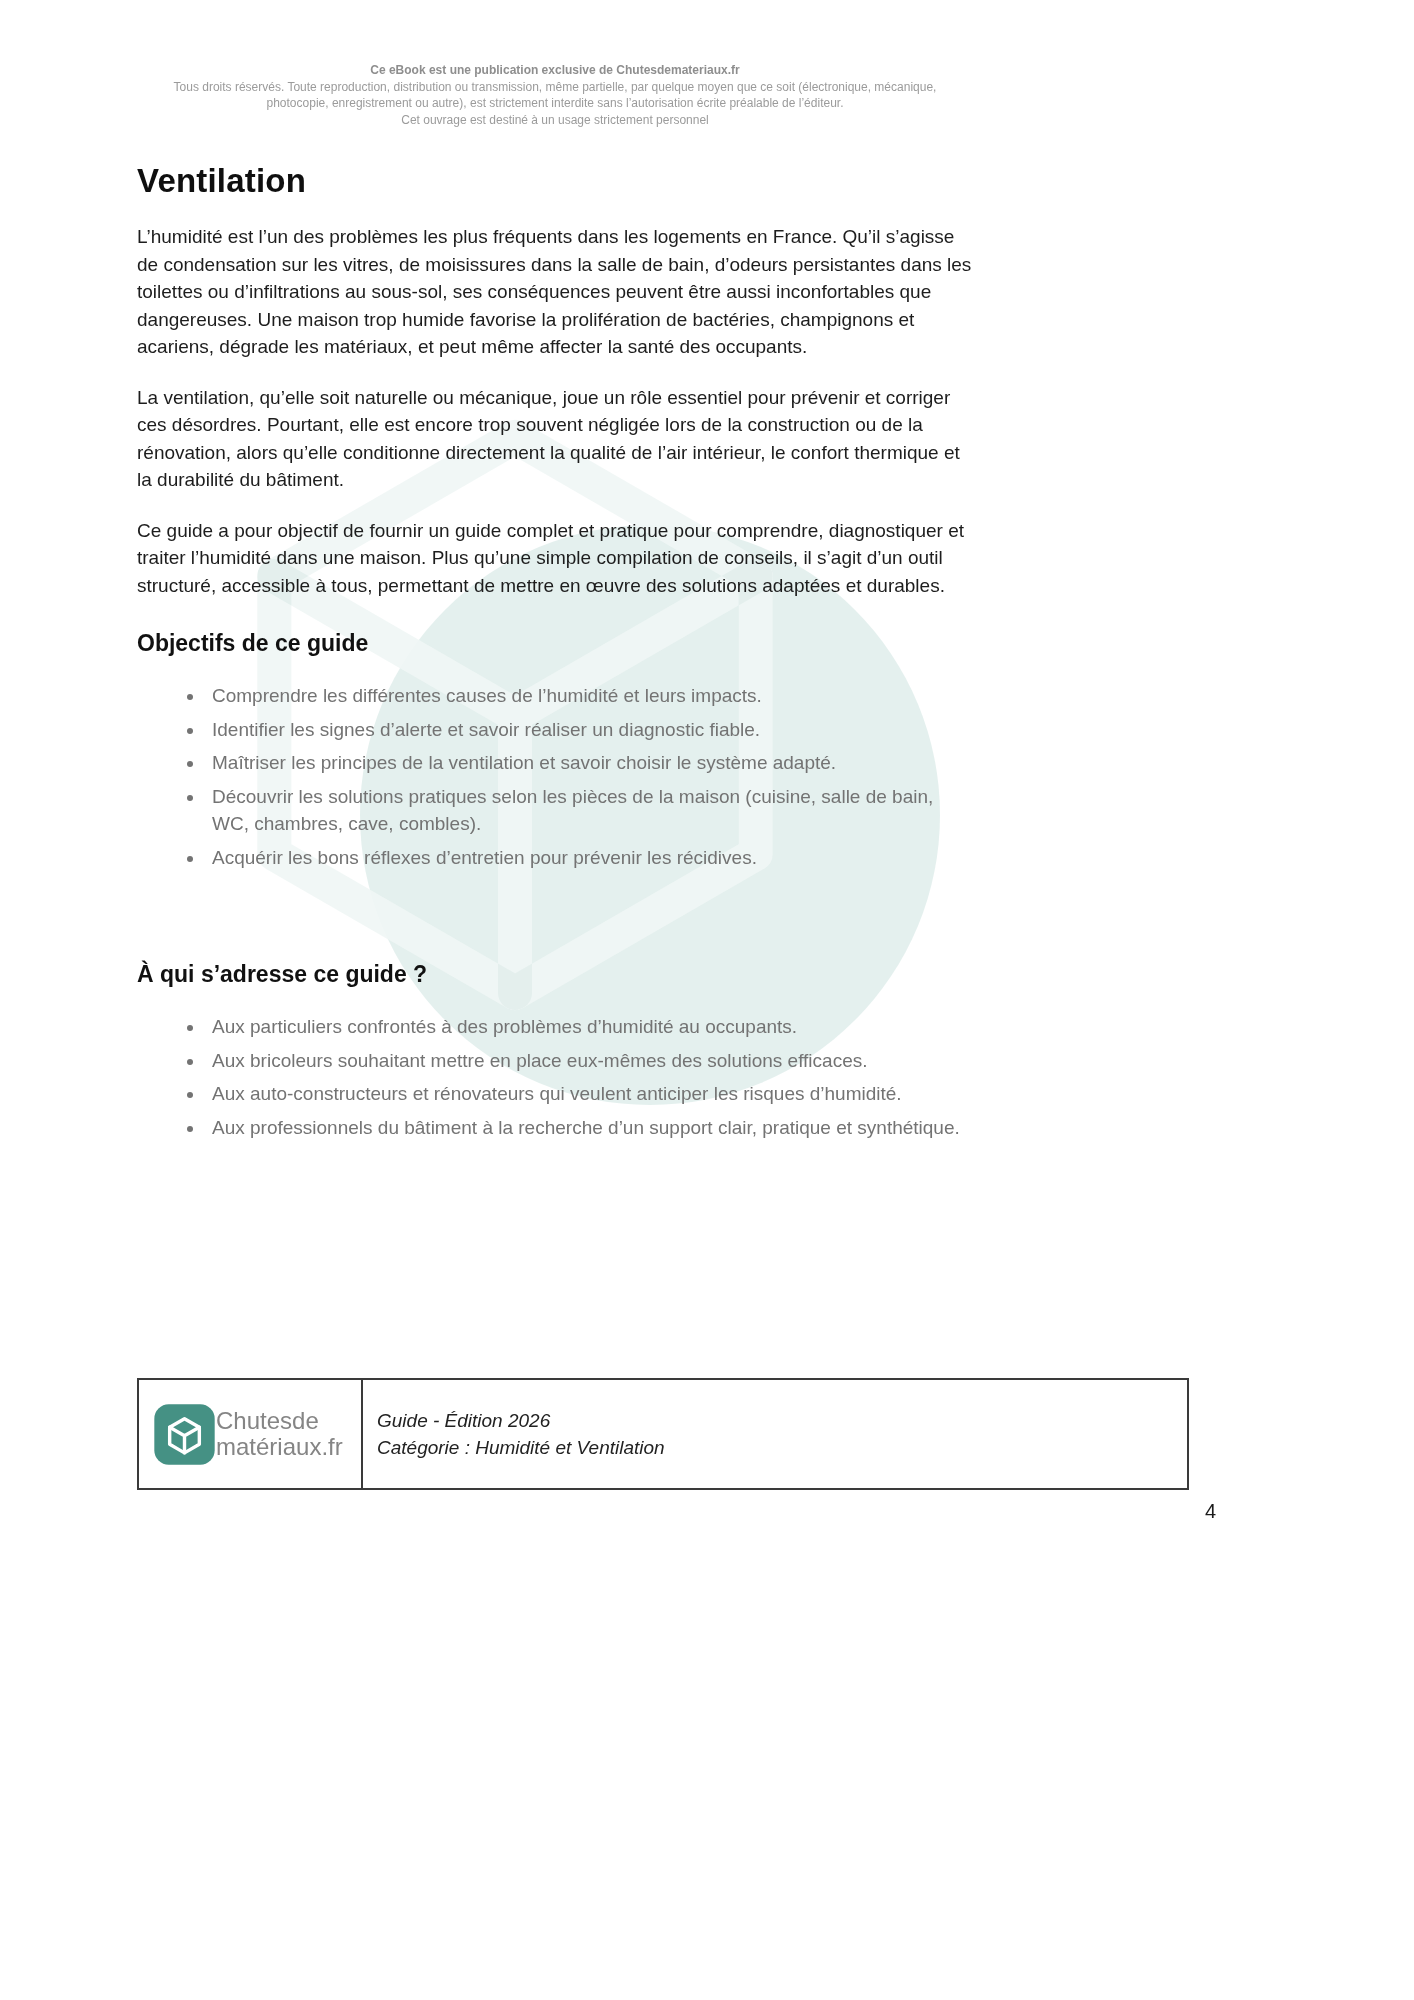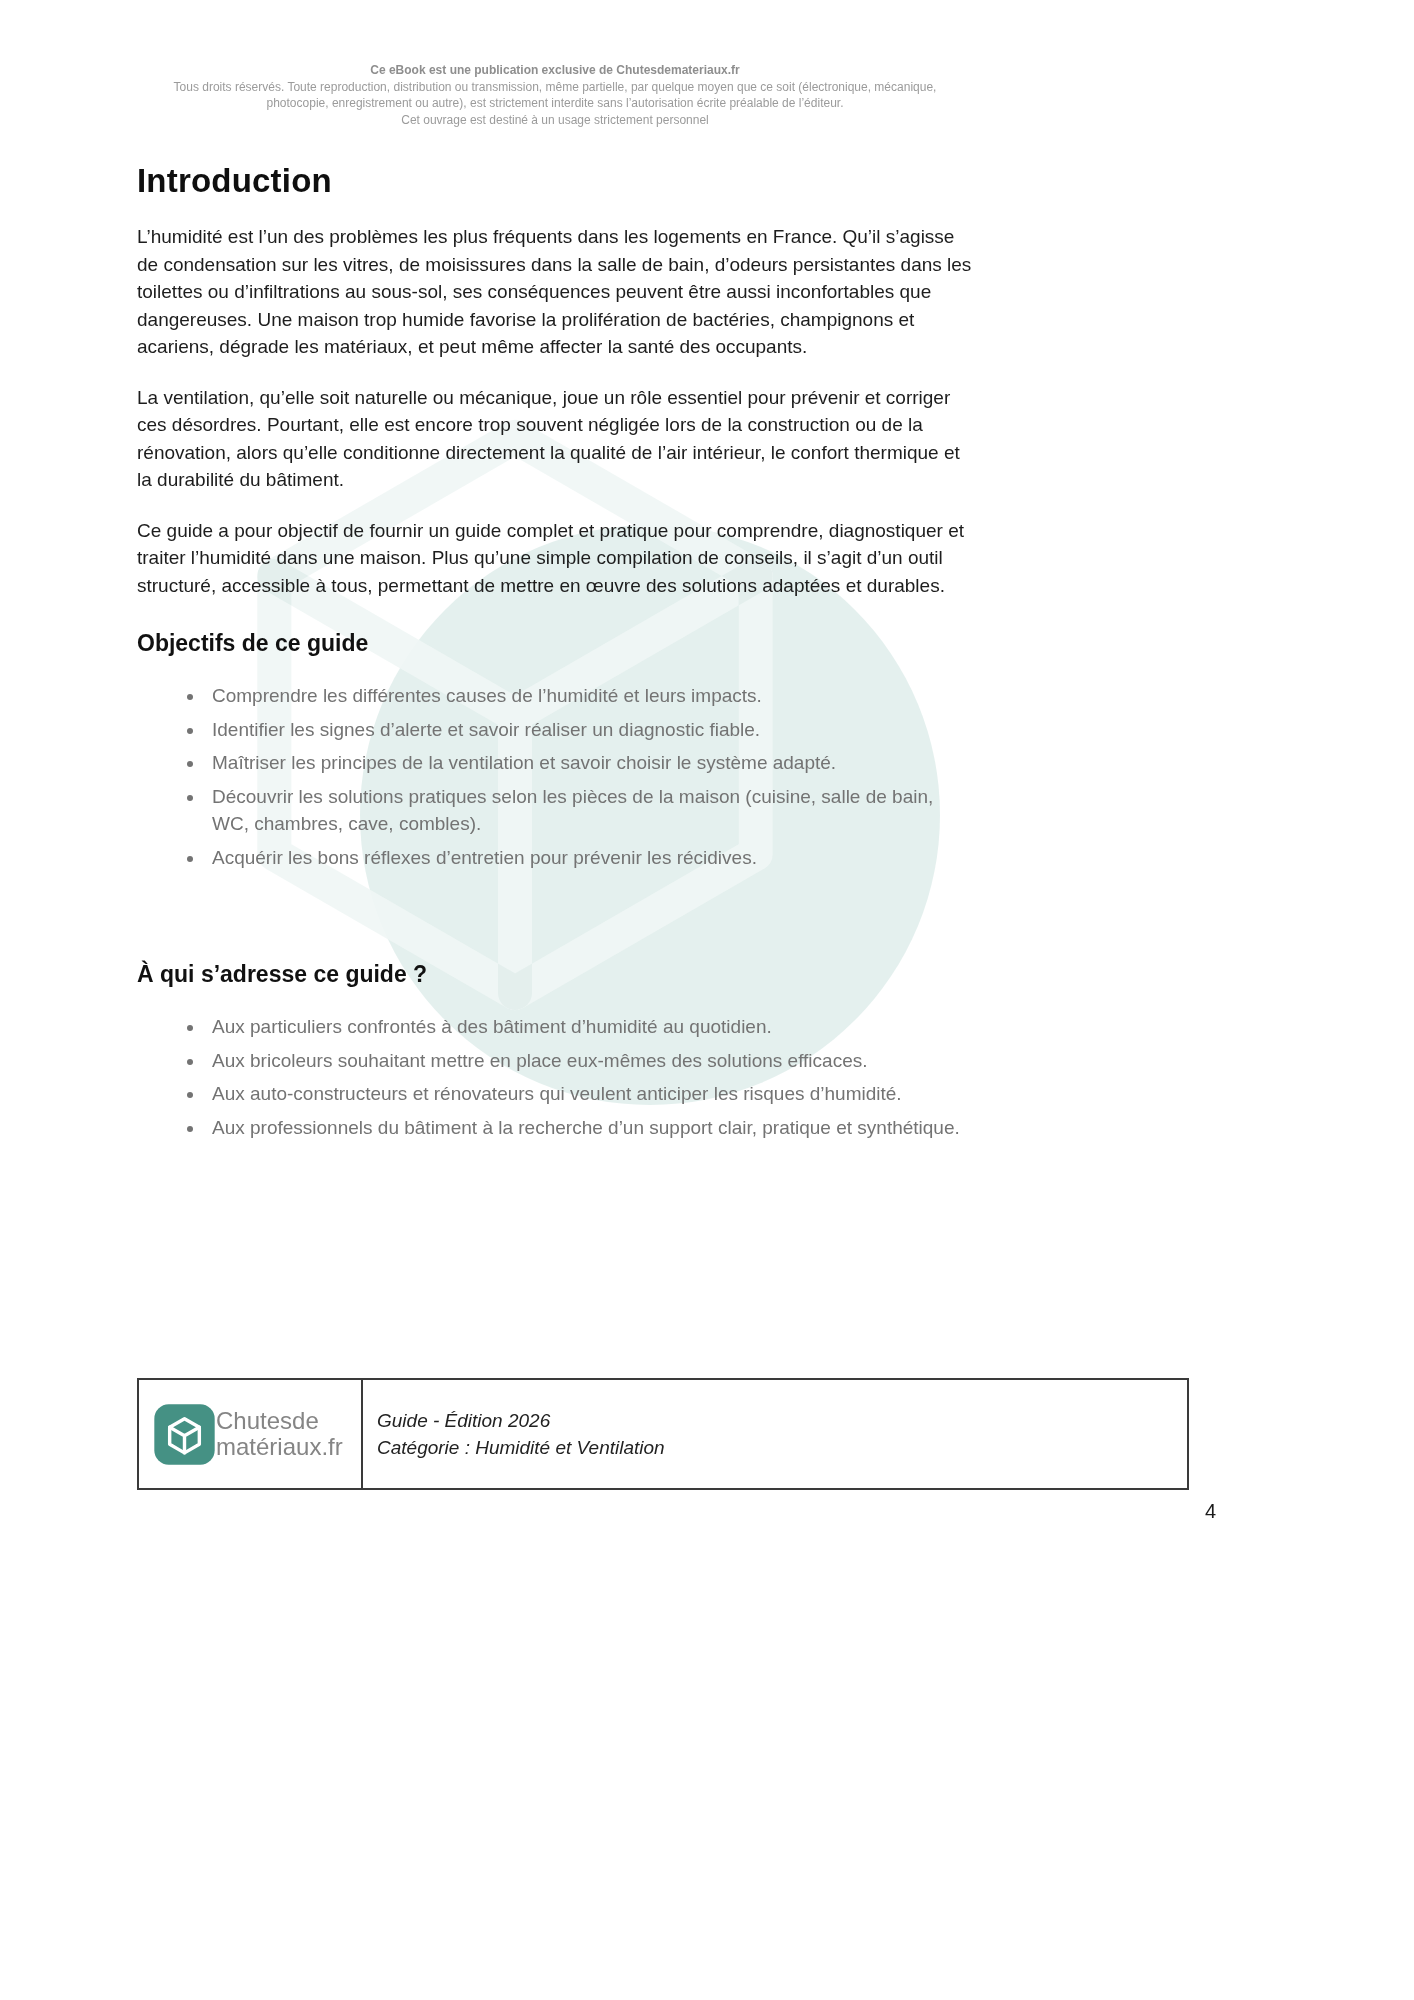--- a/index.html
+++ b/index.html
@@ -118,38 +118,38 @@
   <div class="content">
     <div class="text-col">
 
       <div class="copyright">
         <div class="bold-line">Ce eBook  est une publication exclusive de Chutesdemateriaux.fr</div>
         <div>Tous droits réservés. Toute reproduction, distribution ou transmission, même partielle, par quelque moyen que ce soit (électronique, mécanique,</div>
         <div>photocopie, enregistrement ou autre), est strictement interdite sans l’autorisation écrite préalable de l’éditeur.</div>
         <div>Cet ouvrage est destiné à un usage strictement personnel</div>
       </div>
 
-      <h1 class="page-title">Introduction</h1>
+      <h1 class="page-title">Ventilation</h1>
 
       <p class="body-par">L’humidité est l’un des problèmes les plus fréquents dans les logements en France. Qu’il s’agisse de condensation sur les vitres, de moisissures dans la salle de bain, d’odeurs persistantes dans les toilettes ou d’infiltrations au sous-sol, ses conséquences peuvent être aussi inconfortables que dangereuses. Une maison trop humide favorise la prolifération de bactéries, champignons et acariens, dégrade les matériaux, et peut même affecter la santé des occupants.</p>
       <p class="body-par">La ventilation, qu’elle soit naturelle ou mécanique, joue un rôle essentiel pour prévenir et corriger ces désordres. Pourtant, elle est encore trop souvent négligée lors de la construction ou de la rénovation, alors qu’elle conditionne directement la qualité de l’air intérieur, le confort thermique et la durabilité du bâtiment.</p>
       <p class="body-par">Ce guide a pour objectif de fournir un guide complet et pratique pour comprendre, diagnostiquer et traiter l’humidité dans une maison. Plus qu’une simple compilation de conseils, il s’agit d’un outil structuré, accessible à tous, permettant de mettre en œuvre des solutions adaptées et durables.</p>
 
       <h2 class="section-heading">Objectifs de ce guide</h2>
       <ul class="bullet-list">
         <li>Comprendre les différentes causes de l’humidité et leurs impacts.</li>
         <li>Identifier les signes d’alerte et savoir réaliser un diagnostic fiable.</li>
         <li>Maîtriser les principes de la ventilation et savoir choisir le système adapté.</li>
         <li>Découvrir les solutions pratiques selon les pièces de la maison (cuisine, salle de bain, WC, chambres, cave, combles).</li>
         <li>Acquérir les bons réflexes d’entretien pour prévenir les récidives.</li>
       </ul>
 
       <h2 class="section-heading second">À qui s’adresse ce guide ?</h2>
       <ul class="bullet-list">
-        <li>Aux particuliers confrontés à des bâtiment d’humidité au quotidien.</li>
+        <li>Aux particuliers confrontés à des problèmes d’humidité au occupants.</li>
         <li>Aux bricoleurs souhaitant mettre en place eux-mêmes des solutions efficaces.</li>
         <li>Aux auto-constructeurs et rénovateurs qui veulent anticiper les risques d’humidité.</li>
         <li>Aux professionnels du bâtiment à la recherche d’un support clair, pratique et synthétique.</li>
       </ul>
 
     </div>
   </div>
 
   <div class="footer-box">
     <div class="brand-cell">

